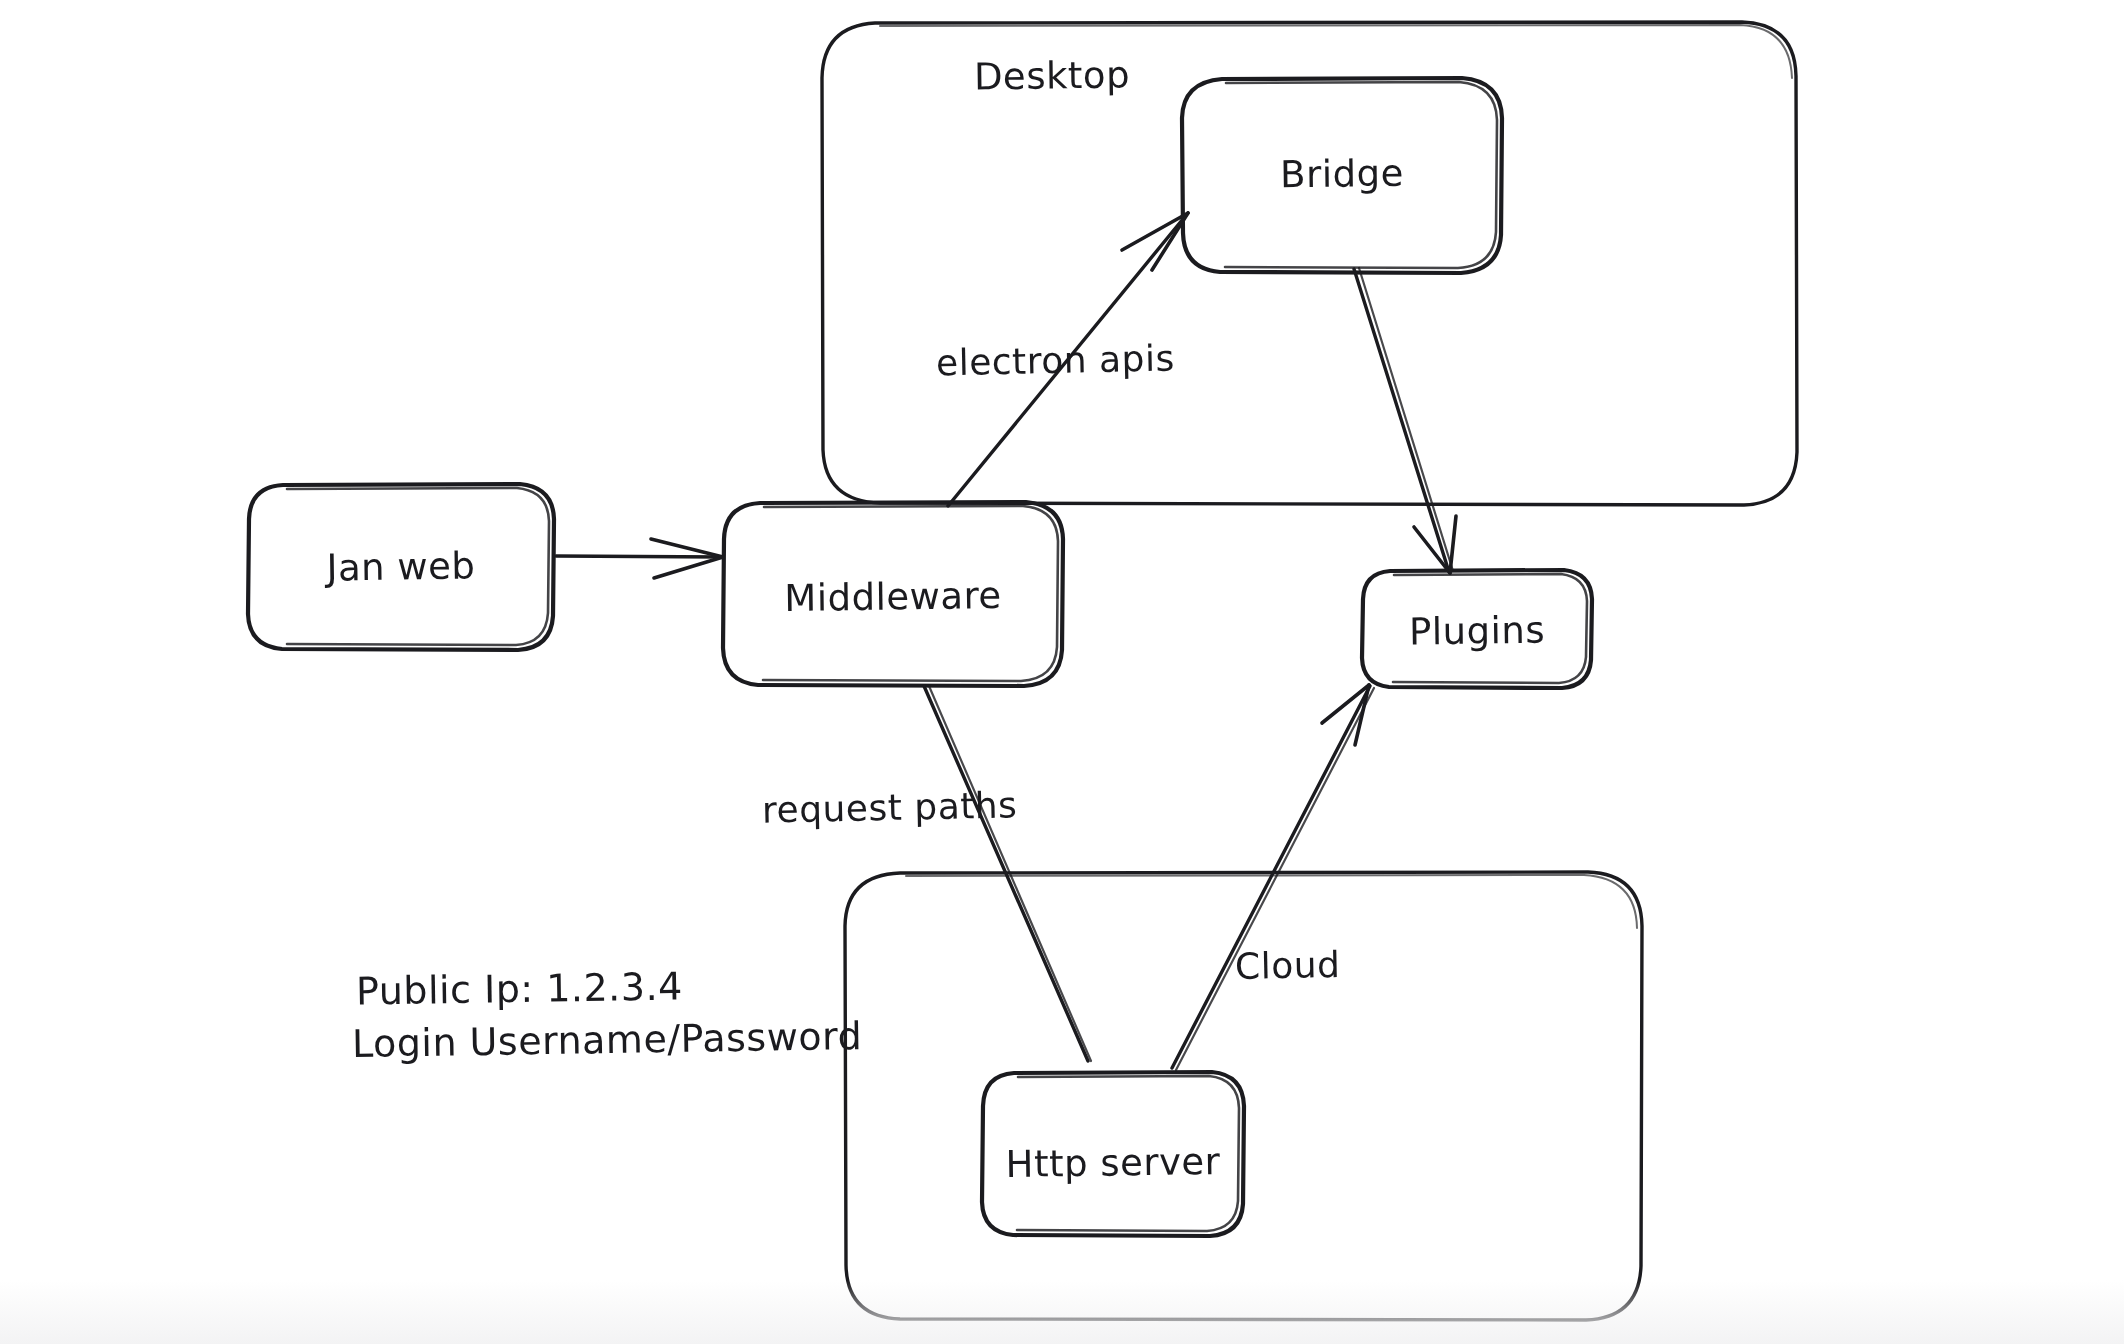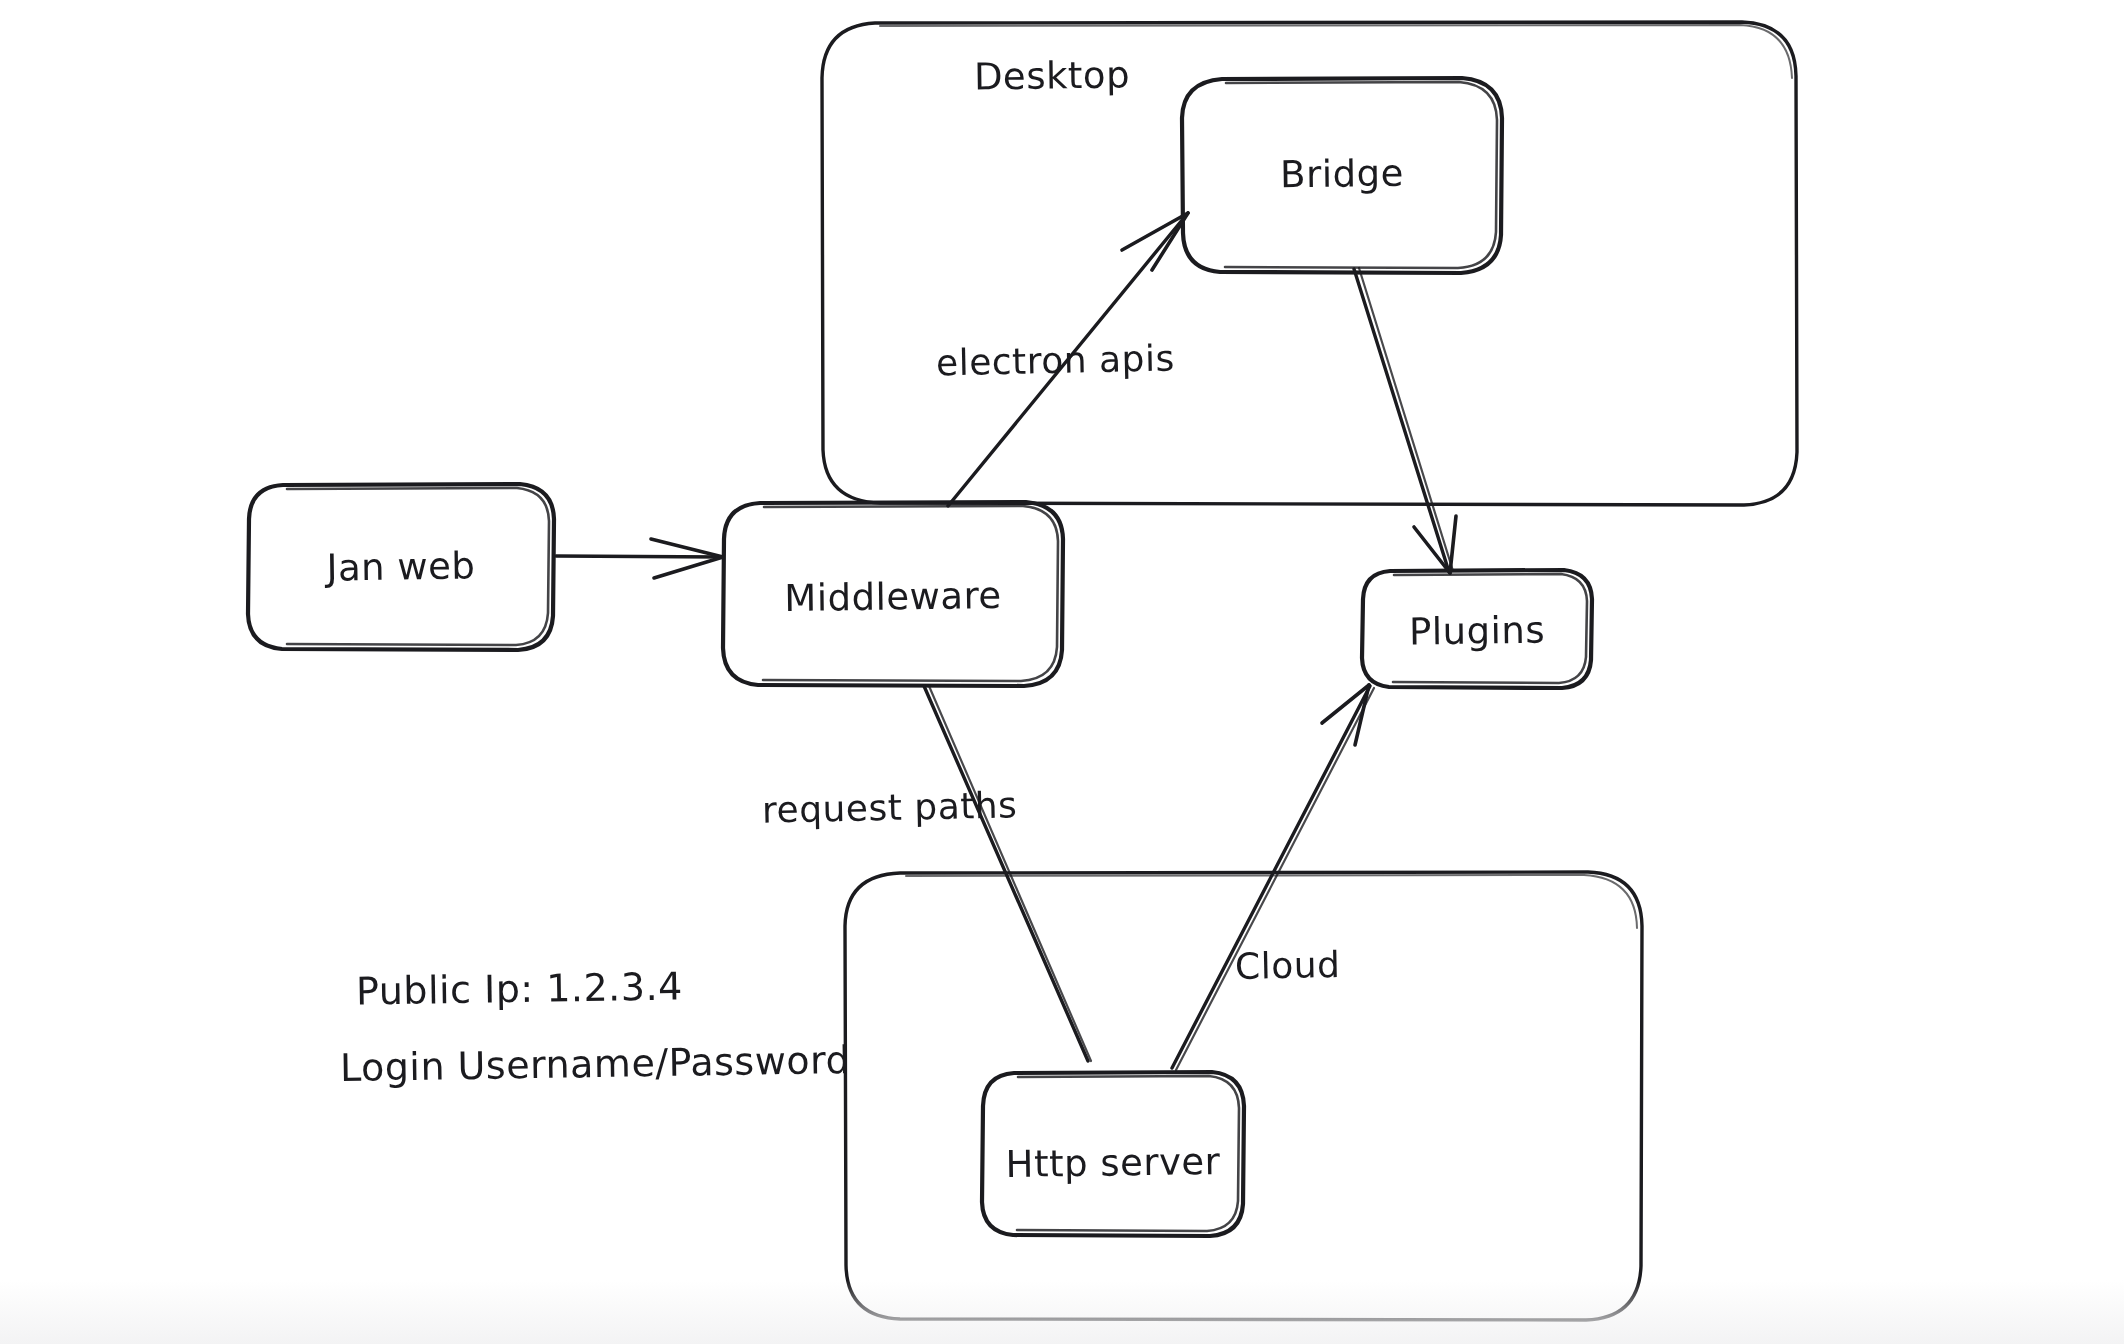--- a/index.html
+++ b/index.html
@@ -162,19 +162,19 @@
   <div class="label node-label" style="left:1113px; top:1163px;">Http server</div>
 
   <div class="label edge-label" style="left:936px; top:340px;">electron apis</div>
 
   <div class="label edge-label" style="left:762px; top:787px;">request paths</div>
 
   <div class="label edge-label" style="left:1235px; top:945px;">Cloud</div>
 
   <div class="label note-line" style="left:356px; top:967px;">Public Ip: 1.2.3.4</div>
 
-  <div class="note-clip" style="left:340px; top:1018px; width:510px; height:58px;margin-top:24px;">
+  <div class="note-clip" style="left:352px; top:1018px; width:510px; height:58px;">
     <div class="label note-line" style="left:0px; top:0px;">Login Username/Password</div>
   </div>
 
   <div id="bottom-fade"></div>
 
 </div>
 
 </body></html>

